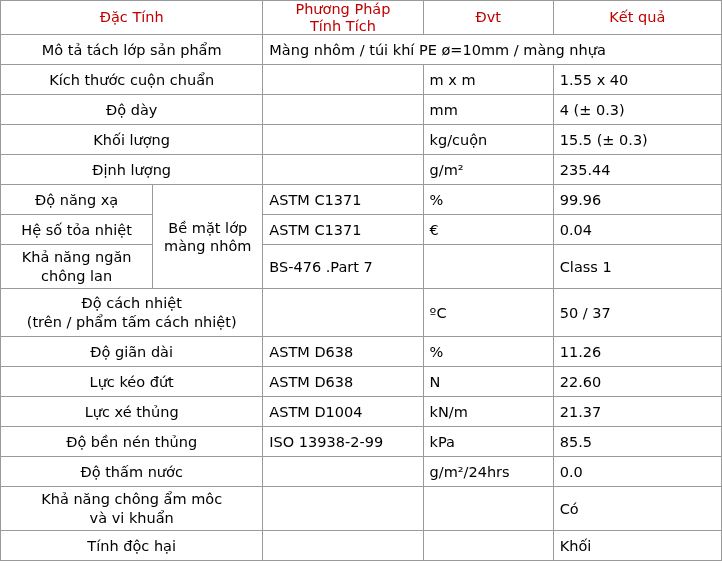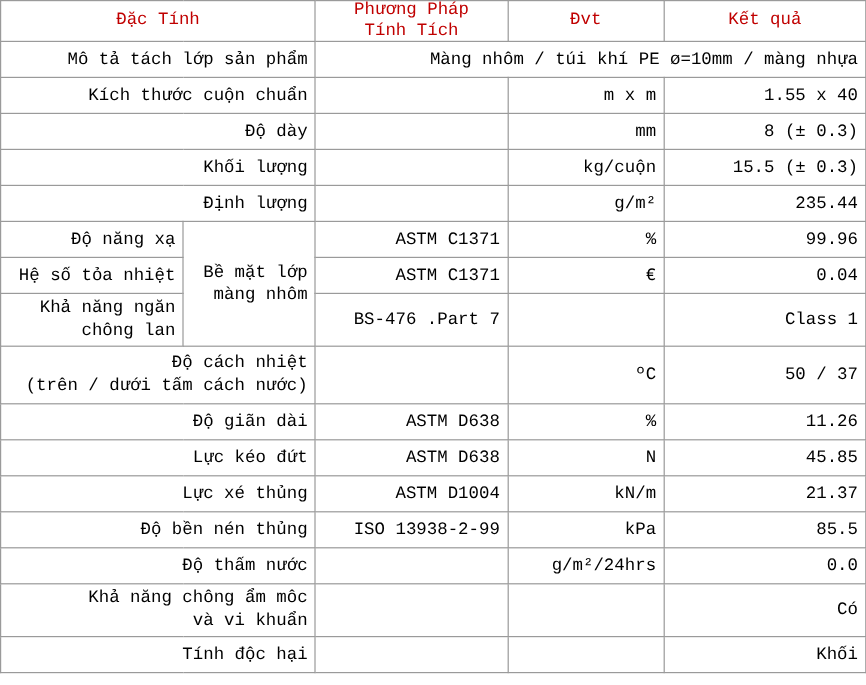--- a/index.html
+++ b/index.html
@@ -11,21 +11,20 @@
     width: 722px;
     height: 571px;
     font-family: "DejaVu Sans", sans-serif;
     color: #000000;
     overflow: hidden;
   }
   table.spec-table {
     border-collapse: collapse;
     width: 722px;
     table-layout: fixed;
-    font-family: Liberation Mono, monospace;
   }
   table.spec-table td,
   table.spec-table th {
     border: 1px solid #9a9a9a;
     padding: 0 6px;
     font-size: 14.5px;
     font-weight: normal;
     vertical-align: middle;
   }
   .col-a { width: 152px; }
@@ -36,27 +35,27 @@
 
   thead td {
     color: #c00000;
     font-weight: bold;
     font-size: 15px;
     text-align: center;
     padding-top: 5px;
     padding-bottom: 5px;
     line-height: 1.15;
   }
-  .c-left { text-align: right; padding-left: 10px; }
-  .c-center { text-align: right; }
+  .c-left { text-align: center; padding-left: 10px; }
+  .c-center { text-align: left; }
   .row-h { height: 30px; }
   .row-h2 { height: 44px; }
   .row-h3 { height: 48px; }
   .merge-label {
-    text-align: right;
+    text-align: center;
     line-height: 1.25;
   }
   .two-line { line-height: 1.3; }
 </style>
 </head>
 <body>
 
 <table class="spec-table">
   <colgroup>
     <col class="col-a">
@@ -87,21 +86,21 @@
       <td class="c-left" colspan="2">Kích thước cuộn chuẩn</td>
       <td class="c-center"></td>
       <td class="c-center">m x m</td>
       <td class="c-center">1.55 x 40</td>
     </tr>
 
     <tr class="row-h">
       <td class="c-left" colspan="2">Độ dày</td>
       <td class="c-center"></td>
       <td class="c-center">mm</td>
-      <td class="c-center">8 (± 0.3)</td>
+      <td class="c-center">4 (± 0.3)</td>
     </tr>
 
     <tr class="row-h">
       <td class="c-left" colspan="2">Khối lượng</td>
       <td class="c-center"></td>
       <td class="c-center">kg/cuộn</td>
       <td class="c-center">15.5 (± 0.3)</td>
     </tr>
 
     <tr class="row-h">
@@ -135,39 +134,39 @@
         <div>chông lan</div>
       </td>
       <td class="c-center">BS-476 .Part 7</td>
       <td class="c-center"></td>
       <td class="c-center">Class 1</td>
     </tr>
 
     <tr class="row-h3">
       <td class="c-left two-line" colspan="2">
         <div>Độ cách nhiệt</div>
-        <div>(trên / dưới tấm cách nước)</div>
+        <div>(trên / phẩm tấm cách nhiệt)</div>
       </td>
       <td class="c-center"></td>
       <td class="c-center">ºC</td>
       <td class="c-center">50 / 37</td>
     </tr>
 
     <tr class="row-h">
       <td class="c-left" colspan="2">Độ giãn dài</td>
       <td class="c-center">ASTM D638</td>
       <td class="c-center">%</td>
       <td class="c-center">11.26</td>
     </tr>
 
     <tr class="row-h">
       <td class="c-left" colspan="2">Lực kéo đứt</td>
       <td class="c-center">ASTM D638</td>
       <td class="c-center">N</td>
-      <td class="c-center">45.85</td>
+      <td class="c-center">22.60</td>
     </tr>
 
     <tr class="row-h">
       <td class="c-left" colspan="2">Lực xé thủng</td>
       <td class="c-center">ASTM D1004</td>
       <td class="c-center">kN/m</td>
       <td class="c-center">21.37</td>
     </tr>
 
     <tr class="row-h">

